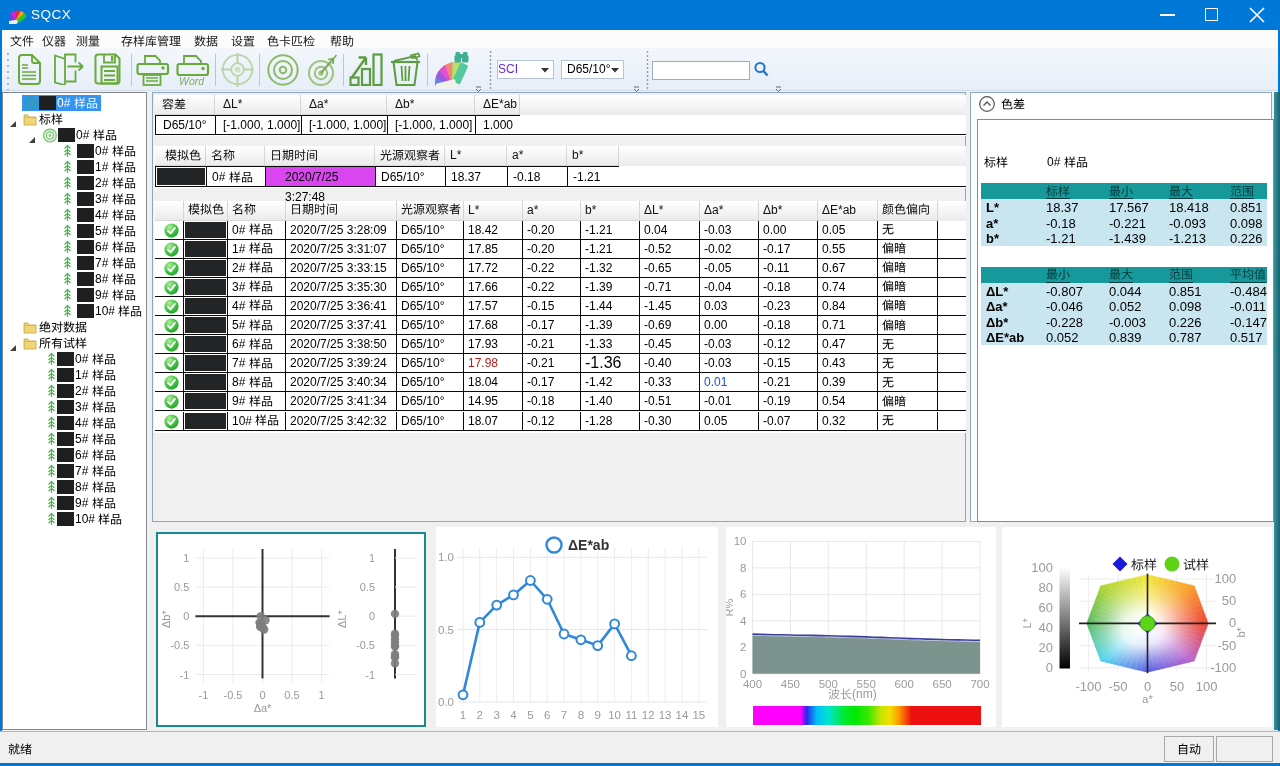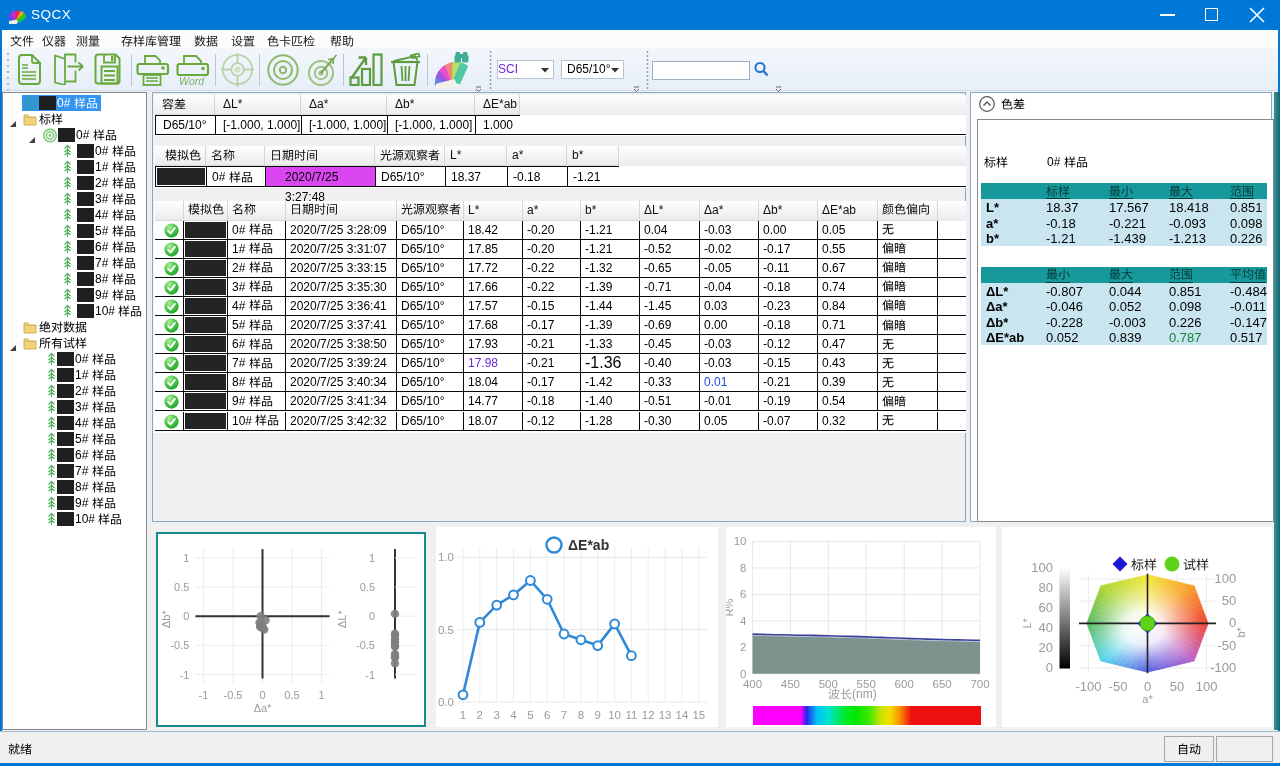--- a/index.html
+++ b/index.html
@@ -1000,21 +1000,21 @@
       </div>
       <div style="position:absolute;left:30px;top:153.7px;width:44px;height:19.1px;background:#fff;border-right:1px solid #0a0a0a;border-bottom:1px solid #0a0a0a;font-size:12px;line-height:18.1px;color:#000;padding-left:0px;">
         <div style="position:absolute;left:1px;top:1px;width:41px;height:16px;background:#222426;"></div>
       </div>
       <div style="position:absolute;left:74px;top:153.7px;width:58px;height:19.1px;background:#fff;border-right:1px solid #0a0a0a;border-bottom:1px solid #0a0a0a;font-size:12px;line-height:18.1px;color:#000;padding-left:4px;">7# <svg class="z" style="width:24px;height:12px;" viewBox="0 -880 2000 1000">
           <use href="#u6837"></use>
           <use href="#u54c1" x="1000"></use>
         </svg></div>
       <div style="position:absolute;left:132px;top:153.7px;width:111px;height:19.1px;background:#fff;border-right:1px solid #0a0a0a;border-bottom:1px solid #0a0a0a;font-size:12px;line-height:18.1px;color:#000;padding-left:4px;">2020/7/25 3:39:24</div>
       <div style="position:absolute;left:243px;top:153.7px;width:67px;height:19.1px;background:#fff;border-right:1px solid #0a0a0a;border-bottom:1px solid #0a0a0a;font-size:12px;line-height:18.1px;color:#000;padding-left:4px;">D65/10°</div>
-      <div style="position:absolute;left:310px;top:153.7px;width:59px;height:19.1px;background:#fff;border-right:1px solid #0a0a0a;border-bottom:1px solid #0a0a0a;font-size:12px;line-height:18.1px;color:#6d28d9;padding-left:4px;">17.98</div>
+      <div style="position:absolute;left:310px;top:153.7px;width:59px;height:19.1px;background:#fff;border-right:1px solid #0a0a0a;border-bottom:1px solid #0a0a0a;font-size:12px;line-height:18.1px;color:#b91c1c;padding-left:4px;">17.98</div>
       <div style="position:absolute;left:369px;top:153.7px;width:58px;height:19.1px;background:#fff;border-right:1px solid #0a0a0a;border-bottom:1px solid #0a0a0a;font-size:12px;line-height:18.1px;color:#000;padding-left:4px;">-0.21</div>
       <div style="position:absolute;left:427px;top:153.7px;width:59px;height:19.1px;background:#fff;border-right:1px solid #0a0a0a;border-bottom:1px solid #0a0a0a;font-size:16px;line-height:18.1px;color:#000;padding-left:4px;">-1.36</div>
       <div style="position:absolute;left:486px;top:153.7px;width:60px;height:19.1px;background:#fff;border-right:1px solid #0a0a0a;border-bottom:1px solid #0a0a0a;font-size:12px;line-height:18.1px;color:#000;padding-left:4px;">-0.40</div>
       <div style="position:absolute;left:546px;top:153.7px;width:59px;height:19.1px;background:#fff;border-right:1px solid #0a0a0a;border-bottom:1px solid #0a0a0a;font-size:12px;line-height:18.1px;color:#000;padding-left:4px;">-0.03</div>
       <div style="position:absolute;left:605px;top:153.7px;width:59px;height:19.1px;background:#fff;border-right:1px solid #0a0a0a;border-bottom:1px solid #0a0a0a;font-size:12px;line-height:18.1px;color:#000;padding-left:4px;">-0.15</div>
       <div style="position:absolute;left:664px;top:153.7px;width:60px;height:19.1px;background:#fff;border-right:1px solid #0a0a0a;border-bottom:1px solid #0a0a0a;font-size:12px;line-height:18.1px;color:#000;padding-left:4px;">0.43</div>
       <div style="position:absolute;left:724px;top:153.7px;width:60px;height:19.1px;background:#fff;border-right:1px solid #0a0a0a;border-bottom:1px solid #0a0a0a;font-size:12px;line-height:18.1px;color:#000;padding-left:4px;"><svg class="z" style="width:12px;height:12px;" viewBox="0 -880 1000 1000">
           <use href="#u65e0"></use>
         </svg></div>
       <div style="position:absolute;left:784px;top:153.7px;width:28px;height:19.1px;background:#fff;border-bottom:1px solid #0a0a0a;"></div>
@@ -1052,21 +1052,21 @@
       </div>
       <div style="position:absolute;left:30px;top:191.9px;width:44px;height:19.1px;background:#fff;border-right:1px solid #0a0a0a;border-bottom:1px solid #0a0a0a;font-size:12px;line-height:18.1px;color:#000;padding-left:0px;">
         <div style="position:absolute;left:1px;top:1px;width:41px;height:16px;background:#222426;"></div>
       </div>
       <div style="position:absolute;left:74px;top:191.9px;width:58px;height:19.1px;background:#fff;border-right:1px solid #0a0a0a;border-bottom:1px solid #0a0a0a;font-size:12px;line-height:18.1px;color:#000;padding-left:4px;">9# <svg class="z" style="width:24px;height:12px;" viewBox="0 -880 2000 1000">
           <use href="#u6837"></use>
           <use href="#u54c1" x="1000"></use>
         </svg></div>
       <div style="position:absolute;left:132px;top:191.9px;width:111px;height:19.1px;background:#fff;border-right:1px solid #0a0a0a;border-bottom:1px solid #0a0a0a;font-size:12px;line-height:18.1px;color:#000;padding-left:4px;">2020/7/25 3:41:34</div>
       <div style="position:absolute;left:243px;top:191.9px;width:67px;height:19.1px;background:#fff;border-right:1px solid #0a0a0a;border-bottom:1px solid #0a0a0a;font-size:12px;line-height:18.1px;color:#000;padding-left:4px;">D65/10°</div>
-      <div style="position:absolute;left:310px;top:191.9px;width:59px;height:19.1px;background:#fff;border-right:1px solid #0a0a0a;border-bottom:1px solid #0a0a0a;font-size:12px;line-height:18.1px;color:#000;padding-left:4px;">14.77</div>
+      <div style="position:absolute;left:310px;top:191.9px;width:59px;height:19.1px;background:#fff;border-right:1px solid #0a0a0a;border-bottom:1px solid #0a0a0a;font-size:12px;line-height:18.1px;color:#000;padding-left:4px;">14.95</div>
       <div style="position:absolute;left:369px;top:191.9px;width:58px;height:19.1px;background:#fff;border-right:1px solid #0a0a0a;border-bottom:1px solid #0a0a0a;font-size:12px;line-height:18.1px;color:#000;padding-left:4px;">-0.18</div>
       <div style="position:absolute;left:427px;top:191.9px;width:59px;height:19.1px;background:#fff;border-right:1px solid #0a0a0a;border-bottom:1px solid #0a0a0a;font-size:12px;line-height:18.1px;color:#000;padding-left:4px;">-1.40</div>
       <div style="position:absolute;left:486px;top:191.9px;width:60px;height:19.1px;background:#fff;border-right:1px solid #0a0a0a;border-bottom:1px solid #0a0a0a;font-size:12px;line-height:18.1px;color:#000;padding-left:4px;">-0.51</div>
       <div style="position:absolute;left:546px;top:191.9px;width:59px;height:19.1px;background:#fff;border-right:1px solid #0a0a0a;border-bottom:1px solid #0a0a0a;font-size:12px;line-height:18.1px;color:#000;padding-left:4px;">-0.01</div>
       <div style="position:absolute;left:605px;top:191.9px;width:59px;height:19.1px;background:#fff;border-right:1px solid #0a0a0a;border-bottom:1px solid #0a0a0a;font-size:12px;line-height:18.1px;color:#000;padding-left:4px;">-0.19</div>
       <div style="position:absolute;left:664px;top:191.9px;width:60px;height:19.1px;background:#fff;border-right:1px solid #0a0a0a;border-bottom:1px solid #0a0a0a;font-size:12px;line-height:18.1px;color:#000;padding-left:4px;">0.54</div>
       <div style="position:absolute;left:724px;top:191.9px;width:60px;height:19.1px;background:#fff;border-right:1px solid #0a0a0a;border-bottom:1px solid #0a0a0a;font-size:12px;line-height:18.1px;color:#000;padding-left:4px;"><svg class="z" style="width:24px;height:12px;" viewBox="0 -880 2000 1000">
           <use href="#u504f"></use>
           <use href="#u6697" x="1000"></use>
         </svg></div>
@@ -1196,21 +1196,21 @@
           <div style="position:absolute;left:5px;top:1px;width:60px;height:14px;font-size:13px;font-weight:bold;color:#000;">Δb*</div>
           <div style="position:absolute;left:65px;top:1px;width:62px;height:14px;font-size:13px;color:#000;">-0.228</div>
           <div style="position:absolute;left:128px;top:1px;width:62px;height:14px;font-size:13px;color:#000;">-0.003</div>
           <div style="position:absolute;left:188px;top:1px;width:62px;height:14px;font-size:13px;color:#000;">0.226</div>
           <div style="position:absolute;left:249px;top:1px;width:62px;height:14px;font-size:13px;color:#000;">-0.147</div>
         </div>
         <div style="position:absolute;left:0px;top:62.5px;width:286px;height:15.5px;background:#c9e6f0;">
           <div style="position:absolute;left:5px;top:1px;width:60px;height:14px;font-size:13px;font-weight:bold;color:#000;">ΔE*ab</div>
           <div style="position:absolute;left:65px;top:1px;width:62px;height:14px;font-size:13px;color:#000;">0.052</div>
           <div style="position:absolute;left:128px;top:1px;width:62px;height:14px;font-size:13px;color:#000;">0.839</div>
-          <div style="position:absolute;left:188px;top:1px;width:62px;height:14px;font-size:13px;color:#15803d;">0.787</div>
+          <div style="position:absolute;left:188px;top:1px;width:62px;height:14px;font-size:13px;color:#000000;">0.787</div>
           <div style="position:absolute;left:249px;top:1px;width:62px;height:14px;font-size:13px;color:#000;">0.517</div>
         </div>
       </div>
     </div>
   </div>
 <div style="position:absolute;left:1274px;top:92px;width:6px;height:638px;background:linear-gradient(90deg,#35939b,#16646e);"></div>
 <div style="position:absolute;left:156px;top:532px;width:270px;height:195px;background:#fff;border:2px solid #178a8f;"><svg width="266" height="191" viewBox="0 0 266 191" font-family="Liberation Sans">
       <line x1="45.4" y1="15.0" x2="45.4" y2="149.5" stroke="#ebebeb" stroke-width="1"></line>
       <line x1="37.4" y1="140.5" x2="171.6" y2="140.5" stroke="#ebebeb" stroke-width="1"></line>
       <line x1="75.0" y1="15.0" x2="75.0" y2="149.5" stroke="#ebebeb" stroke-width="1"></line>

